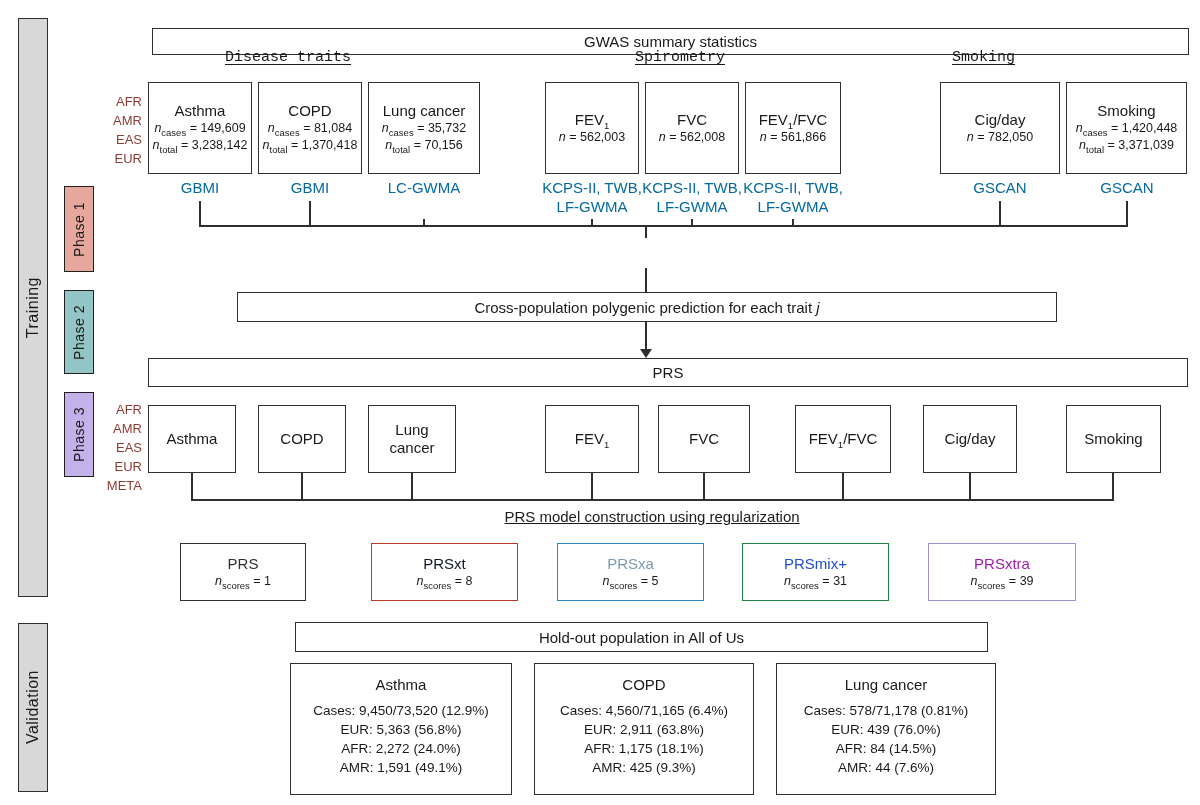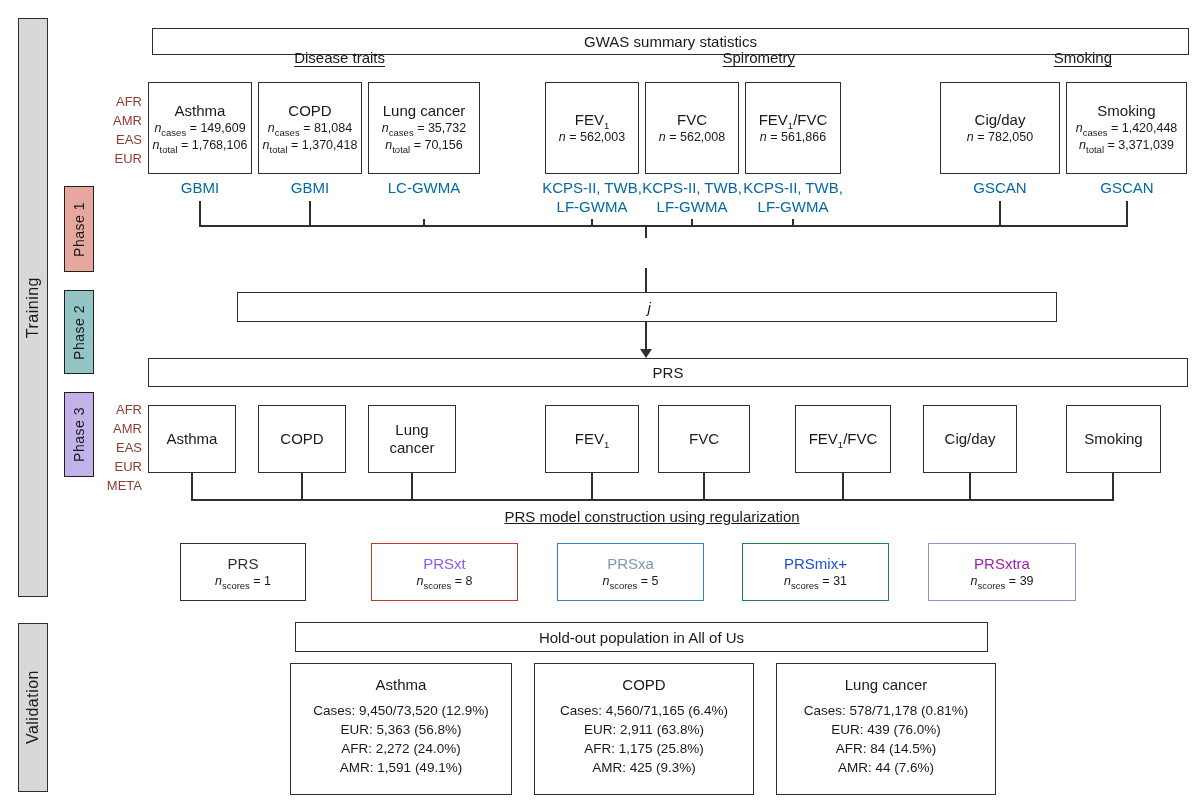--- a/index.html
+++ b/index.html
@@ -15,21 +15,21 @@
   .stat sub,.box-title sub{font-size:9.5px;line-height:0;}
   .nv{font-style:italic;}
 
   .sidebar{position:absolute;border:1.5px solid #2f2f2f;background:#d8d8d8;box-sizing:border-box;
            display:flex;align-items:center;justify-content:center;}
   .vtext{writing-mode:vertical-rl;transform:rotate(180deg);font-size:16px;letter-spacing:.5px;}
   .phase{position:absolute;border:1.5px solid #1f1f1f;box-sizing:border-box;
          display:flex;align-items:center;justify-content:center;}
   .phase .vtext{font-size:14px;}
 
-  .group-header{position:absolute;top:49px;text-align:right;font-size:15px;}
+  .group-header{position:absolute;top:49px;text-align:left;font-size:15px;font-family:Liberation Mono, monospace;}
   .group-header span{text-decoration:underline;text-underline-offset:3px;}
 
   .ancestry-col{position:absolute;width:50px;text-align:right;font-size:13px;line-height:19px;color:#8e3b32;}
   .source-label{position:absolute;top:178px;text-align:center;font-size:15px;line-height:19px;color:#0369a1;}
 
   .stub{position:absolute;width:2px;background:#2f2f2f;}
   .hline{position:absolute;height:2px;background:#2f2f2f;}
   .arrowhead{position:absolute;width:0;height:0;border-left:6px solid transparent;
              border-right:6px solid transparent;border-top:9px solid #2f2f2f;}
 
@@ -73,21 +73,21 @@
   <div class="ancestry-col" style="left:92px;top:92px">
     <div>AFR</div>
     <div>AMR</div>
     <div>EAS</div>
     <div>EUR</div>
   </div>
 
   <div class="box" style="left:148px;top:82px;width:104px;height:92px">
     <div class="box-title"><span>Asthma</span><sub></sub><span></span></div>
     <div class="stat"><span class="nv">n</span><sub>cases</sub> <span>= 149,609</span></div>
-    <div class="stat"><span class="nv">n</span><sub>total</sub> <span>= 1,768,106</span></div>
+    <div class="stat"><span class="nv">n</span><sub>total</sub> <span>= 3,238,142</span></div>
   </div>
   <div class="box" style="left:258px;top:82px;width:104px;height:92px">
     <div class="box-title"><span>COPD</span><sub></sub><span></span></div>
     <div class="stat"><span class="nv">n</span><sub>cases</sub> <span>= 81,084</span></div>
     <div class="stat"><span class="nv">n</span><sub>total</sub> <span>= 1,370,418</span></div>
   </div>
   <div class="box" style="left:368px;top:82px;width:112px;height:92px">
     <div class="box-title"><span>Lung cancer</span><sub></sub><span></span></div>
     <div class="stat"><span class="nv">n</span><sub>cases</sub> <span>= 35,732</span></div>
     <div class="stat"><span class="nv">n</span><sub>total</sub> <span>= 70,156</span></div>
@@ -153,21 +153,21 @@
   <div class="stub" style="left:591px;top:219px;height:8px"></div>
   <div class="stub" style="left:691px;top:219px;height:8px"></div>
   <div class="stub" style="left:792px;top:219px;height:8px"></div>
   <div class="stub" style="left:999px;top:201px;height:26px"></div>
   <div class="stub" style="left:1126px;top:201px;height:26px"></div>
   <div class="hline" style="left:199px;top:225px;width:929px"></div>
   <div class="stub" style="left:645px;top:226px;height:12px"></div>
 
   <div class="stub" style="left:645px;top:268px;height:24px"></div>
   <div class="banner" style="left:237px;top:292px;width:820px;height:30px">
-    &nbsp;<i>j</i>
+    <span>Cross-population polygenic prediction for each trait</span>&nbsp;<i>j</i>
   </div>
 
   <div class="stub" style="left:645px;top:322px;height:28px"></div>
   <div class="arrowhead" style="left:640px;top:349px"></div>
 
   <div class="banner" style="left:148px;top:358px;width:1040px;height:29px">
     <span>PRS</span>
   </div>
 
   <div class="ancestry-col" style="left:92px;top:400px">
@@ -213,21 +213,21 @@
   <div class="stub" style="left:1112px;top:472px;height:29px"></div>
   <div class="hline" style="left:191px;top:499px;width:923px"></div>
 
   <div class="plain-label" style="left:402px;top:508px;width:500px">PRS model construction using regularization</div>
 
   <div class="box score-box" style="left:180px;top:543px;width:126px;height:58px;border-color:#2f2f2f">
     <div class="score-name" style="color:#2f2f2f">PRS</div>
     <div class="stat"><span class="nv">n</span><sub>scores</sub> <span>= 1</span></div>
   </div>
   <div class="box score-box" style="left:371px;top:543px;width:147px;height:58px;border-color:#c33a28">
-    <div class="score-name" style="color:#8b5cf6">PRSxt</div>
+    <div class="score-name" style="color:#0f172a">PRSxt</div>
     <div class="stat"><span class="nv">n</span><sub>scores</sub> <span>= 8</span></div>
   </div>
   <div class="box score-box" style="left:557px;top:543px;width:147px;height:58px;border-color:#2e86c4">
     <div class="score-name" style="color:#7d9aac">PRSxa</div>
     <div class="stat"><span class="nv">n</span><sub>scores</sub> <span>= 5</span></div>
   </div>
   <div class="box score-box" style="left:742px;top:543px;width:147px;height:58px;border-color:#1e8444">
     <div class="score-name" style="color:#1d4ed8">PRSmix+</div>
     <div class="stat"><span class="nv">n</span><sub>scores</sub> <span>= 31</span></div>
   </div>
@@ -244,21 +244,21 @@
     <div class="cohort-title">Asthma</div>
     <div class="cohort-line">Cases: 9,450/73,520 (12.9%)</div>
     <div class="cohort-line">EUR: 5,363 (56.8%)</div>
     <div class="cohort-line">AFR: 2,272 (24.0%)</div>
     <div class="cohort-line">AMR: 1,591 (49.1%)</div>
   </div>
   <div class="box cohort-box" style="left:534px;top:663px;width:220px;height:132px">
     <div class="cohort-title">COPD</div>
     <div class="cohort-line">Cases: 4,560/71,165 (6.4%)</div>
     <div class="cohort-line">EUR: 2,911 (63.8%)</div>
-    <div class="cohort-line">AFR: 1,175 (25.8%)</div>
+    <div class="cohort-line">AFR: 1,175 (18.1%)</div>
     <div class="cohort-line">AMR: 425 (9.3%)</div>
   </div>
   <div class="box cohort-box" style="left:776px;top:663px;width:220px;height:132px">
     <div class="cohort-title">Lung cancer</div>
     <div class="cohort-line">Cases: 578/71,178 (0.81%)</div>
     <div class="cohort-line">EUR: 439 (76.0%)</div>
     <div class="cohort-line">AFR: 84 (14.5%)</div>
     <div class="cohort-line">AMR: 44 (7.6%)</div>
   </div>
 

